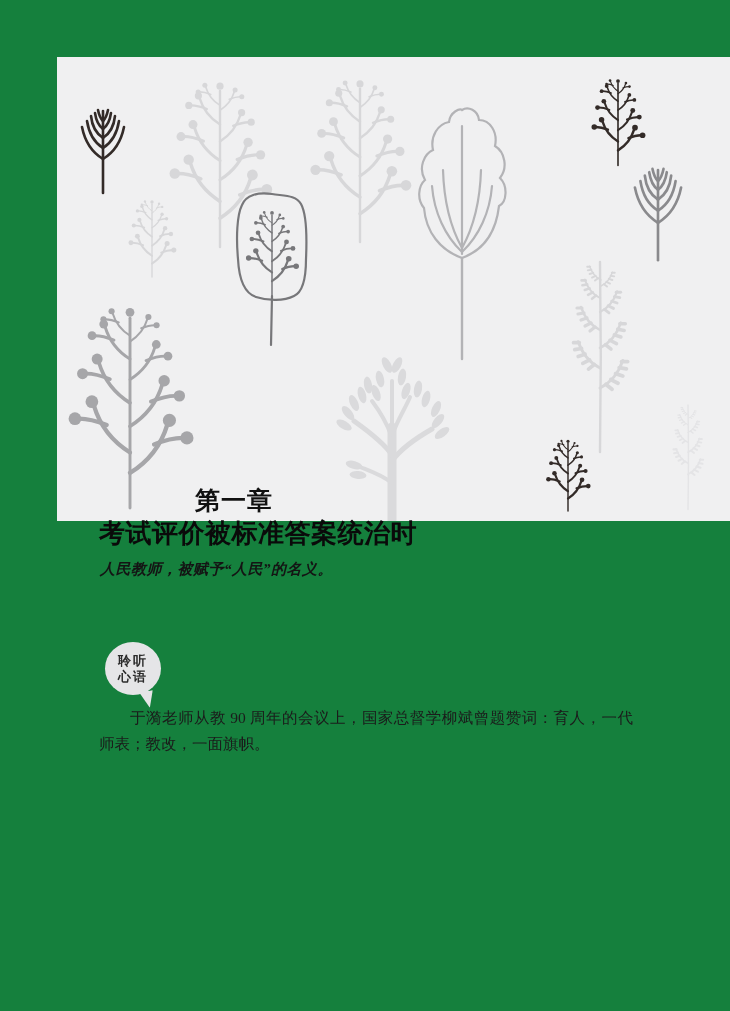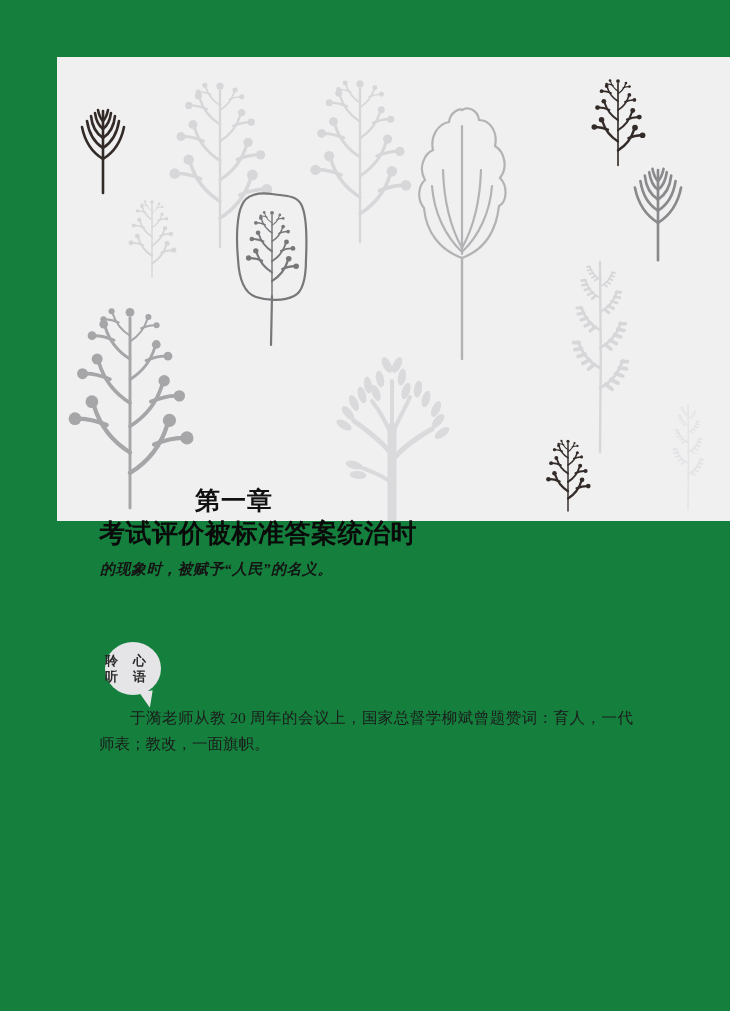--- a/index.html
+++ b/index.html
@@ -23,21 +23,21 @@
     font-weight:bold;font-size:26px;color:#0a0a0a;letter-spacing:0.5px;
   }
   .tagline{
     position:absolute;left:100px;top:560px;
     font-style:italic;font-weight:bold;font-size:15px;color:#141414;
     letter-spacing:0.5px;
   }
   .badge{
     position:absolute;left:105px;top:642px;width:56px;height:53px;
     border-radius:50%;background:#e5e5e7;
-    display:flex;align-items:center;justify-content:center;
+    display:flex;flex-direction:column;align-items:center;justify-content:center;
     font-family:"Liberation Sans","DejaVu Sans",sans-serif;
   }
   .badge span{
     font-size:13px;font-weight:bold;color:#2b2b2b;line-height:16px;letter-spacing:2px;
   }
   .badge-tail{
     position:absolute;left:140px;top:691px;width:14px;height:17px;
     background:#e5e5e7;
     clip-path:polygon(0 0,100% 0,62% 100%);
     transform:rotate(-8deg);
@@ -170,25 +170,25 @@
       </g>
 
       <use href="#fern" transform="translate(543 205)" stroke="#d7d7d9" stroke-width="2.4"></use>
       <use href="#berry" transform="translate(511 376) scale(0.52)" stroke="#332b28" fill="#332b28" stroke-width="2.8"></use>
       <use href="#fern" transform="translate(631 348) scale(0.55)" stroke="#e4e4e6" stroke-width="2.6"></use>
     </svg>
   </div>
 
   <div class="chapter-label">第一章</div>
   <div class="chapter-title">考试评价被标准答案统治时</div>
-  <div class="tagline">的现象时，被赋予“人民”的名义。</div>
+  <div class="tagline">人民教师，被赋予“人民”的名义。</div>
 
   <div class="badge">
     <span>聆听</span>
     <span>心语</span>
   </div>
   <div class="badge-tail"></div>
 
   <div class="body-text">
-    <p>于漪老师从教 20 周年的会议上，国家总督学柳斌曾题赞词：育人，一代师表；教改，一面旗帜。</p>
+    <p>于漪老师从教 90 周年的会议上，国家总督学柳斌曾题赞词：育人，一代师表；教改，一面旗帜。</p>
   </div>
 
 </div>
 
 </body></html>

